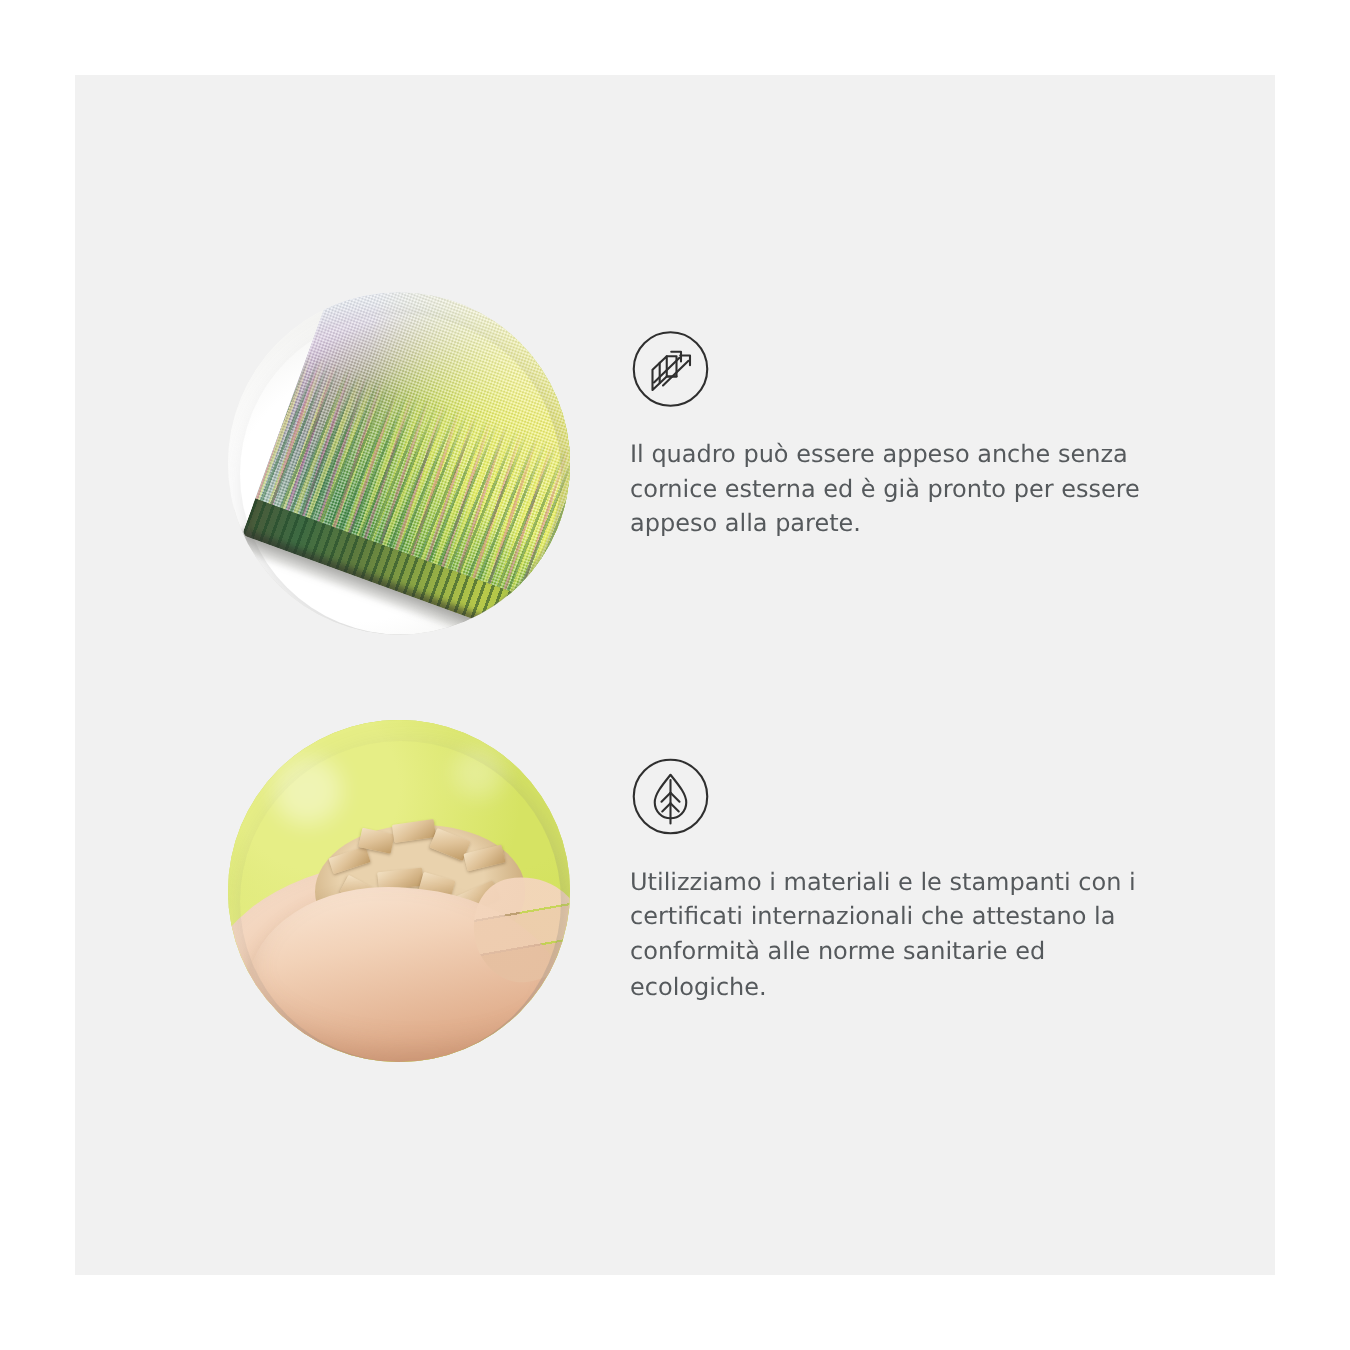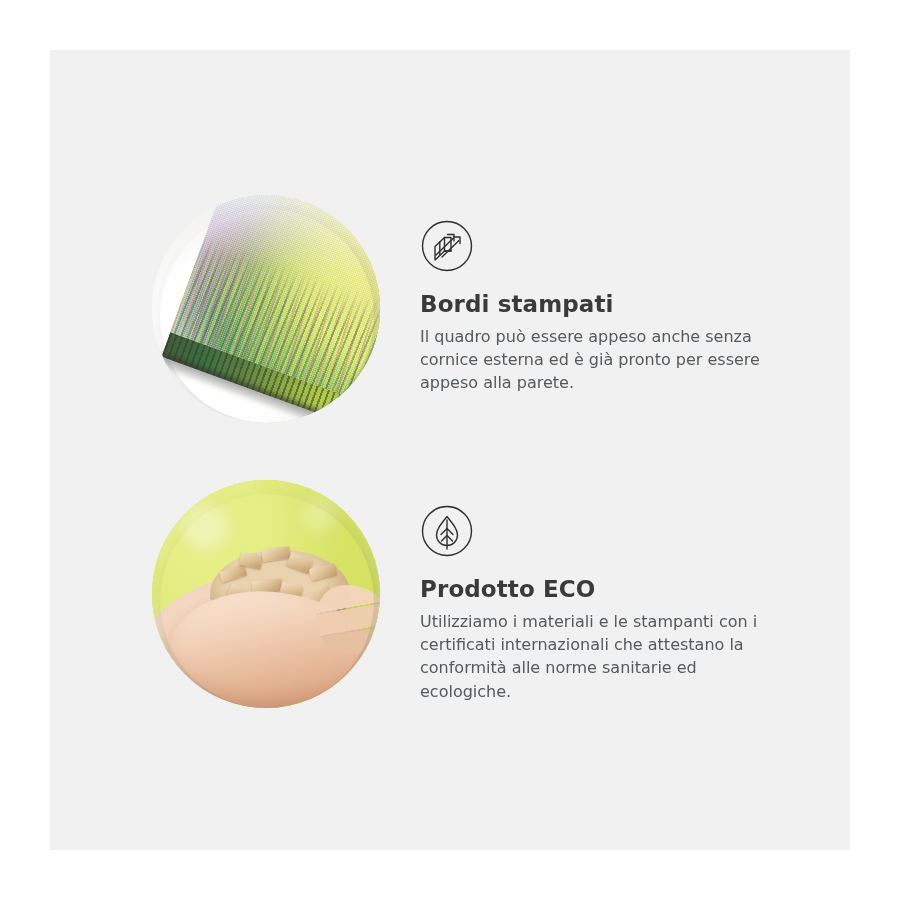--- a/index.html
+++ b/index.html
@@ -290,21 +290,20 @@
               <path d="M24.5 18.5 L31 18.5 L31 32 L24.5 32"></path>
               <path d="M24.5 32 L31 32"></path>
               <path d="M19.8 22.8 L19.8 36.2"></path>
               <path d="M16 36 L33 19.5"></path>
               <path d="M27.5 15.5 L34 15.5 L34 22"></path>
               <path d="M22 38 L39 21.5"></path>
               <path d="M33.5 18 L40 18 L40 24.5"></path>
             </g>
           </svg>
         </div>
-        <h2 class="feature-title">Bordi stampati</h2>
         <p class="feature-desc">Il quadro può essere appeso anche senza cornice esterna ed è già pronto per essere appeso alla parete.</p>
       </div>
     </div>
 
     <div class="feature feature-eco">
 
       <div class="media">
         <div class="eco-photo">
           <span class="bokeh b1"></span>
           <span class="bokeh b2"></span>
@@ -342,19 +341,18 @@
             <g fill="none" stroke="#2f2f2f" stroke-width="1.4" stroke-linecap="round" stroke-linejoin="round">
               <path d="M27 12.5 C21 20 16.5 25.5 16.5 31 C16.5 36.8 21.2 41.5 27 41.5 C32.8 41.5 37.5 36.8 37.5 31 C37.5 25.5 33 20 27 12.5 Z"></path>
               <path d="M27 16 L27 45"></path>
               <path d="M27 24.5 L21 30.5"></path>
               <path d="M27 24.5 L33 30.5"></path>
               <path d="M27 31.5 L21.5 37"></path>
               <path d="M27 31.5 L32.5 37"></path>
             </g>
           </svg>
         </div>
-        <h2 class="feature-title">Prodotto ECO</h2>
         <p class="feature-desc">Utilizziamo i materiali e le stampanti con i certificati internazionali che attestano la conformità alle norme sanitarie ed ecologiche.</p>
       </div>
     </div>
 
   </div>
 </div>
 
 </body></html>

